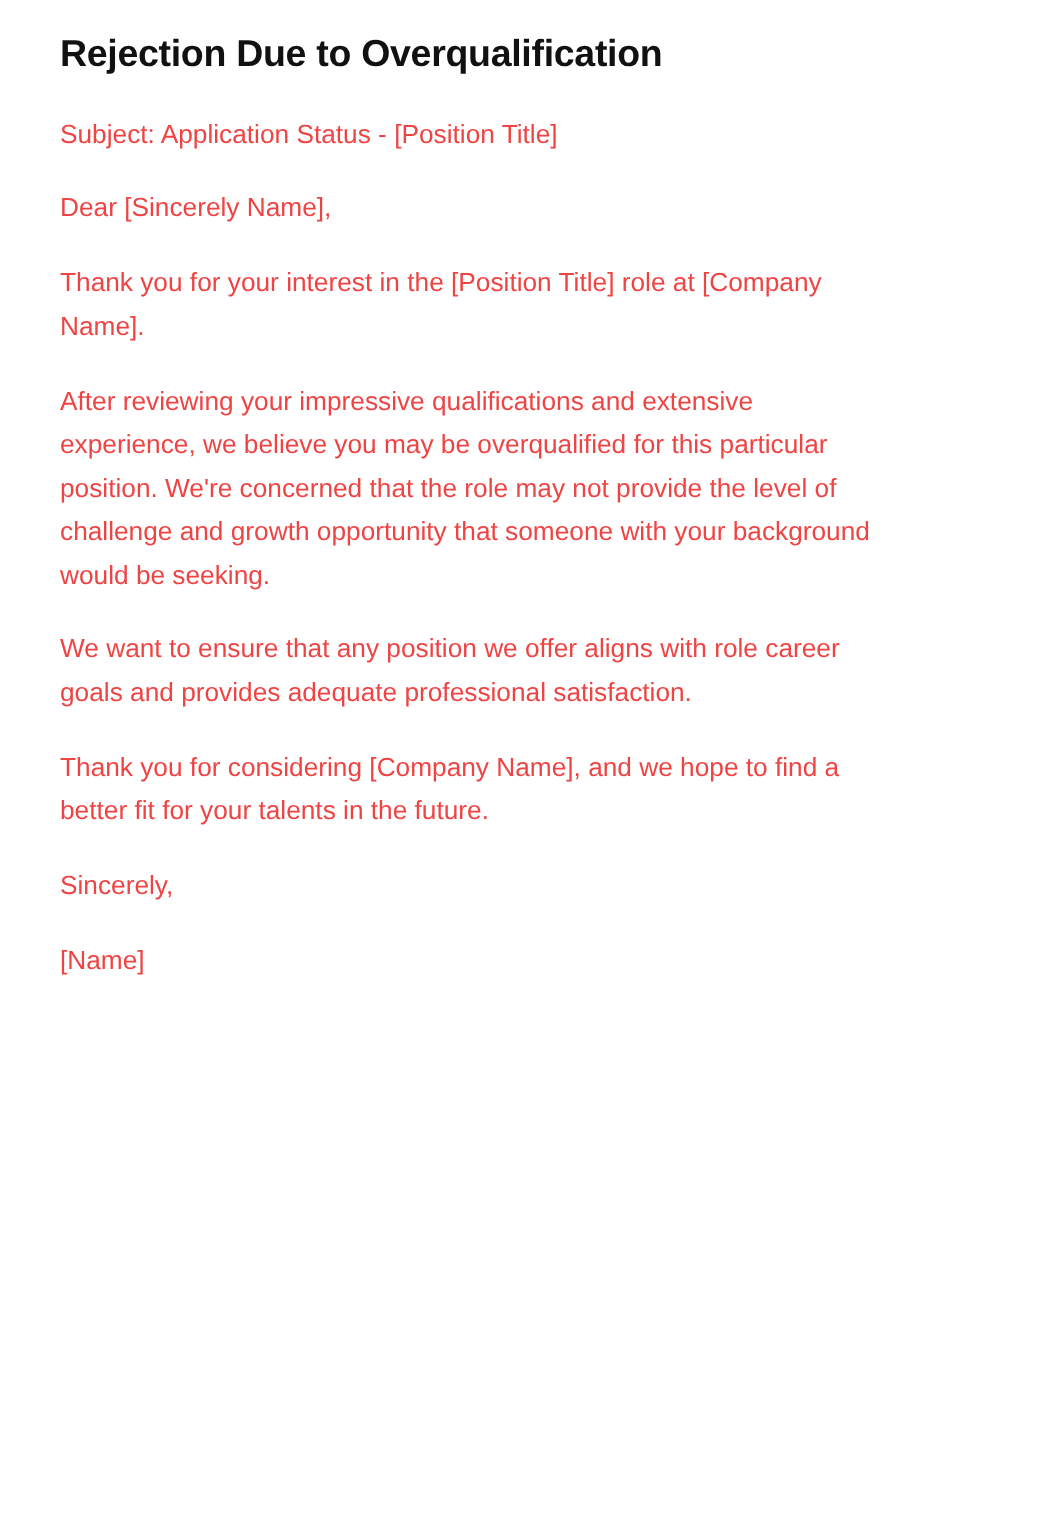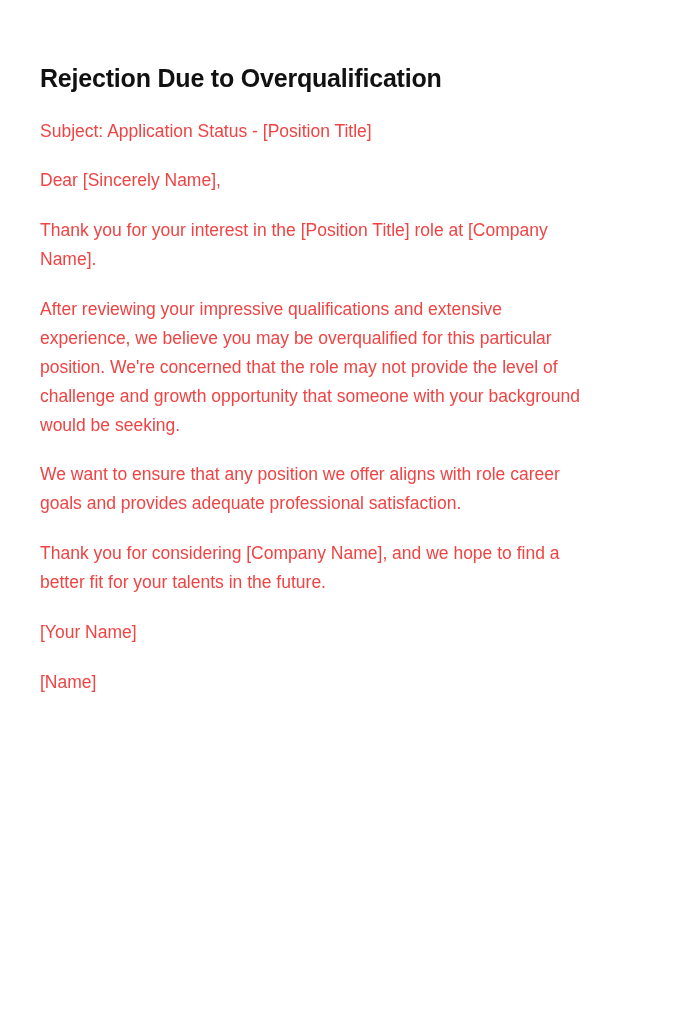--- a/index.html
+++ b/index.html
@@ -8,24 +8,23 @@
     background: #ffffff;
   }
   body {
     width: 700px;
     min-height: 1018px;
     font-family: "Liberation Sans", sans-serif;
     color: #1f1f1f;
     -webkit-font-smoothing: antialiased;
   }
   .document {
-    padding: 34px 40px 30px 40px;
+    padding: 20px 40px 30px 40px;
     box-sizing: border-box;
     width: 635px;
-    margin-top: 28px;
   }
   .doc-title {
     font-size: 25px;
     font-weight: bold;
     line-height: 1.3;
     color: #111111;
     margin: 0 0 22px 0;
     letter-spacing: -0.2px;
   }
   .para {
@@ -42,15 +41,15 @@
 <body>
 
 <div class="document">
   <h1 class="doc-title">Rejection Due to Overqualification</h1>
   <p class="para">Subject: Application Status - [Position Title]</p>
   <p class="para">Dear [Sincerely Name],</p>
   <p class="para">Thank you for your interest in the [Position Title] role at [Company Name].</p>
   <p class="para">After reviewing your impressive qualifications and extensive experience, we believe you may be overqualified for this particular position. We're concerned that the role may not provide the level of challenge and growth opportunity that someone with your background would be seeking.</p>
   <p class="para">We want to ensure that any position we offer aligns with role career goals and provides adequate professional satisfaction.</p>
   <p class="para">Thank you for considering [Company Name], and we hope to find a better fit for your talents in the future.</p>
-  <p class="para">[Your Name]</p>
+  <p class="para">Sincerely,</p>
   <p class="para">[Name]</p>
 </div>
 
 </body></html>

